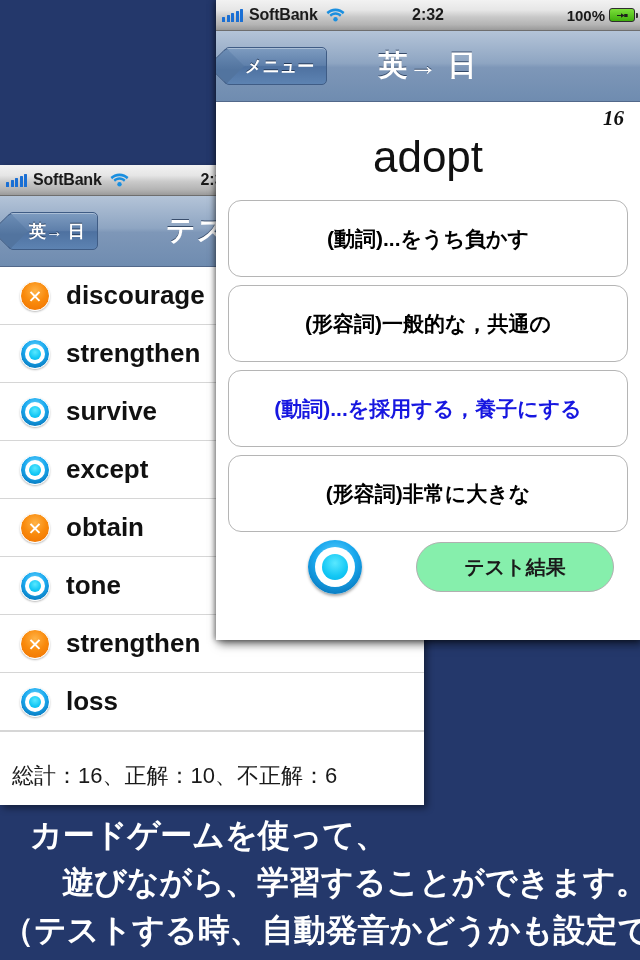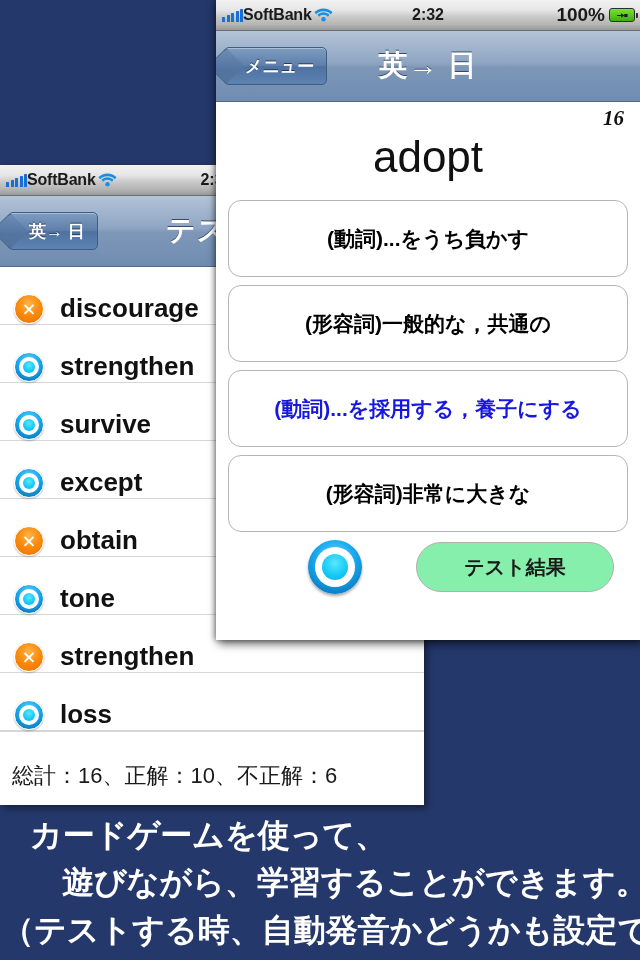--- a/index.html
+++ b/index.html
@@ -51,21 +51,21 @@
     align-items: center;
     position: relative;
     font-size: 16px;
     font-weight: bold;
     color: #1a1a1a;
   }
   .sb-left {
     display: flex;
     align-items: center;
     padding-left: 6px;
-    gap: 0;
+    gap: 6px;
   }
   .signal {
     display: flex;
     align-items: flex-end;
     gap: 1.5px;
     height: 14px;
   }
   .signal i {
     display: block;
     width: 3px;
@@ -90,21 +90,21 @@
     font-size: 16px;
     font-weight: bold;
   }
   .sb-right {
     margin-left: auto;
     padding-right: 5px;
     display: flex;
     align-items: center;
     gap: 4px;
   }
-  .batt-pct { font-size: 19px; font-weight: bold; }
+  .batt-pct { font-size: 15px; font-weight: bold; }
   .battery {
     width: 26px; height: 14px;
     border: 1.5px solid #2e2e2e;
     border-radius: 3px;
     background: linear-gradient(to bottom,#7bdf3a,#3fae0d);
     position: relative;
     box-sizing: border-box;
     display:flex; align-items:center; justify-content:center;
   }
   .battery:after {
@@ -266,22 +266,22 @@
   
   .list-body {
     background: #fff;
     height: 551px;
     position: relative;
   }
   .list-row {
     height: 58px;
     border-bottom: 1px solid #d6d6d6;
     display: flex;
-    align-items: flex-end;
-    padding-left: 14px;
+    align-items: center;
+    padding-left: 20px;
     box-sizing: border-box;
   }
   .mark {
     width: 30px; height: 30px;
     border-radius: 50%;
     position: relative;
     flex: 0 0 auto;
     margin-right: 16px;
     box-shadow: 0 1px 2px rgba(0,0,0,0.28);
   }

